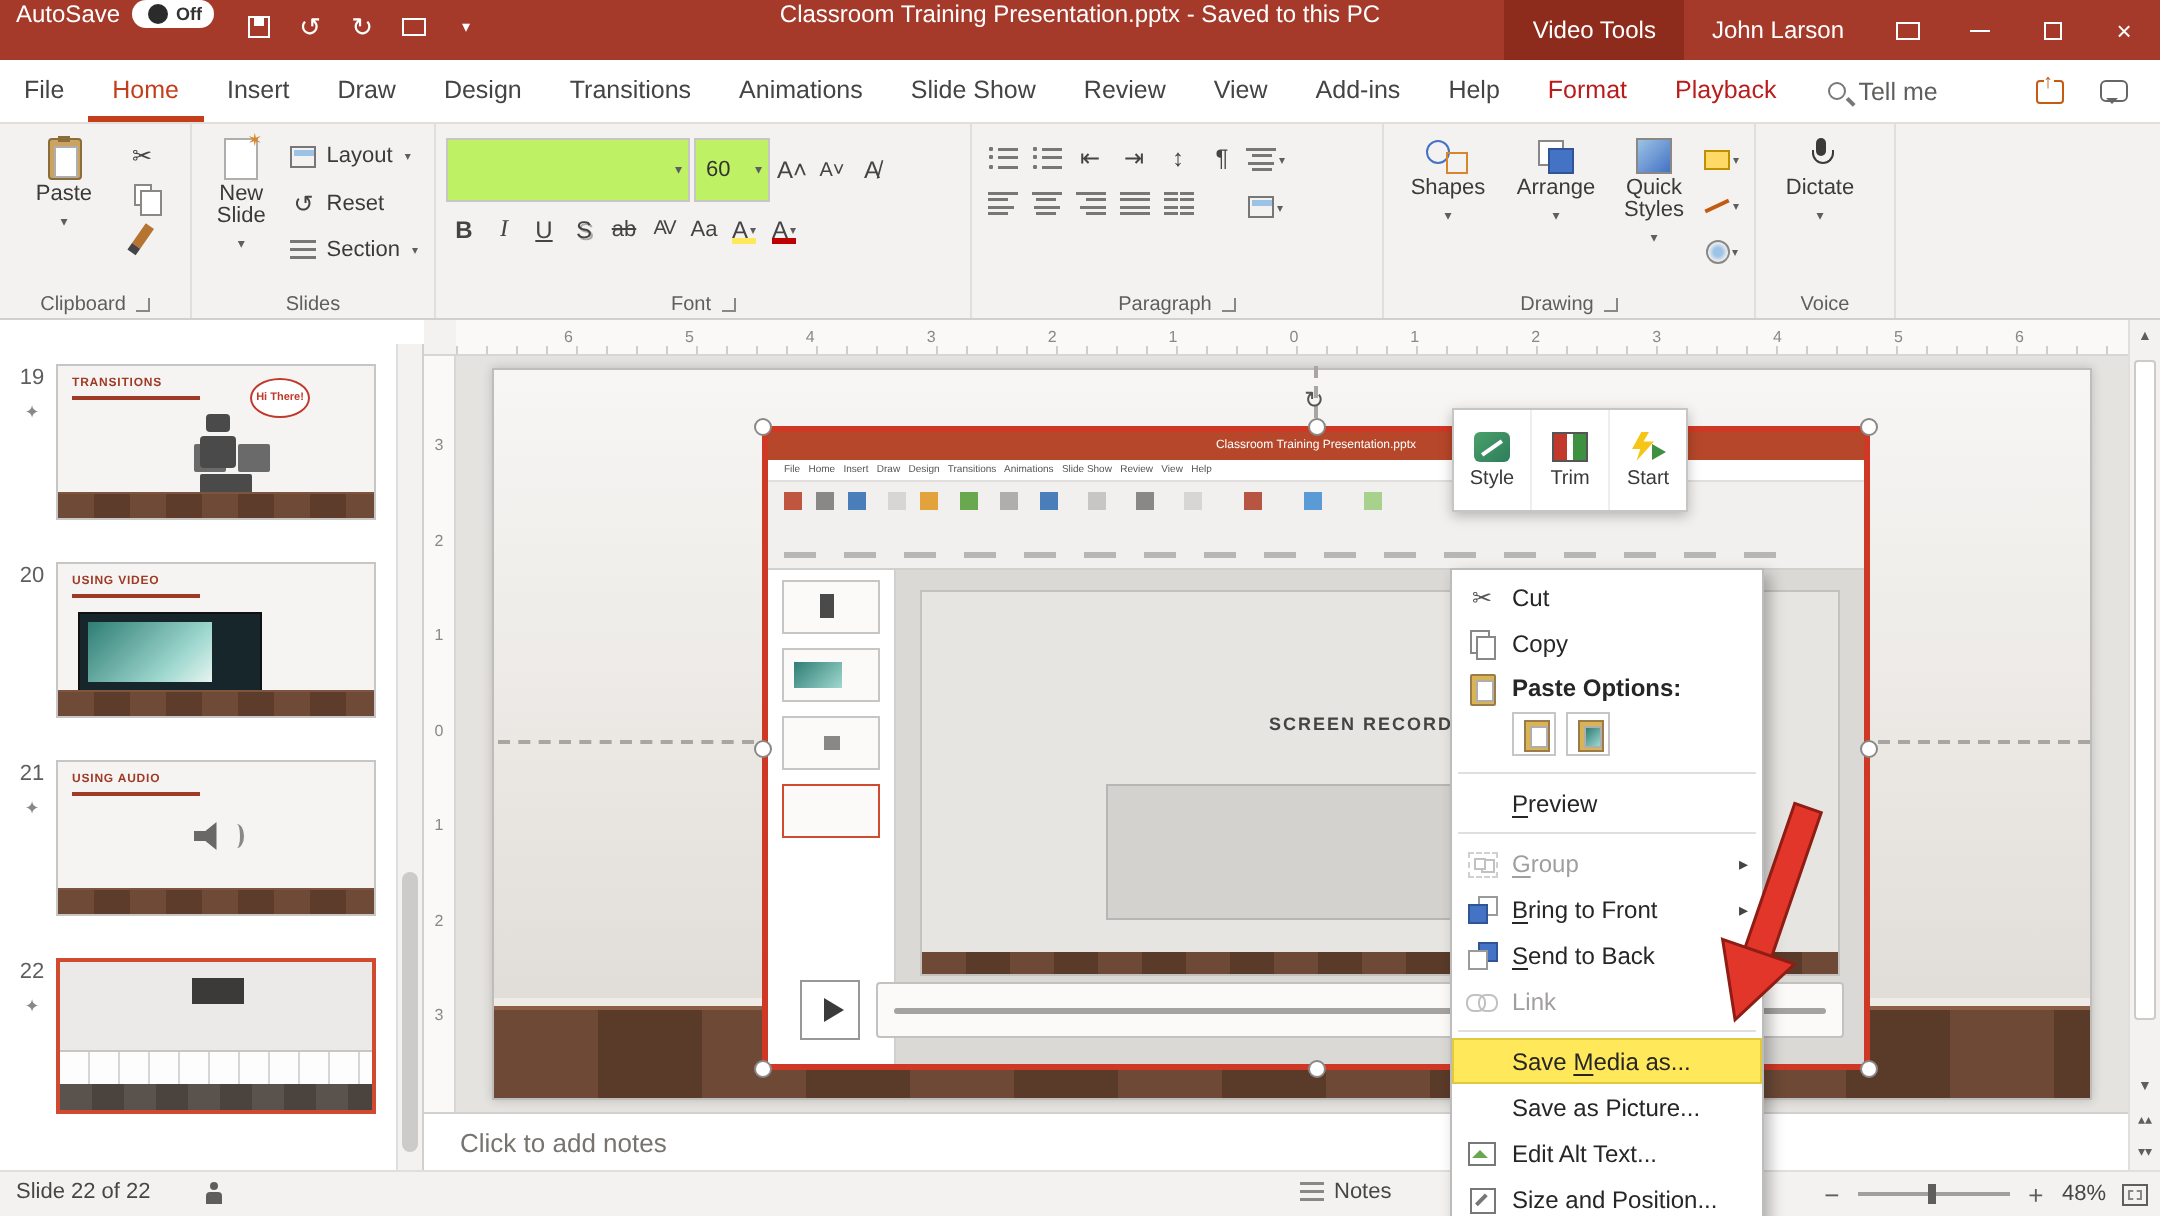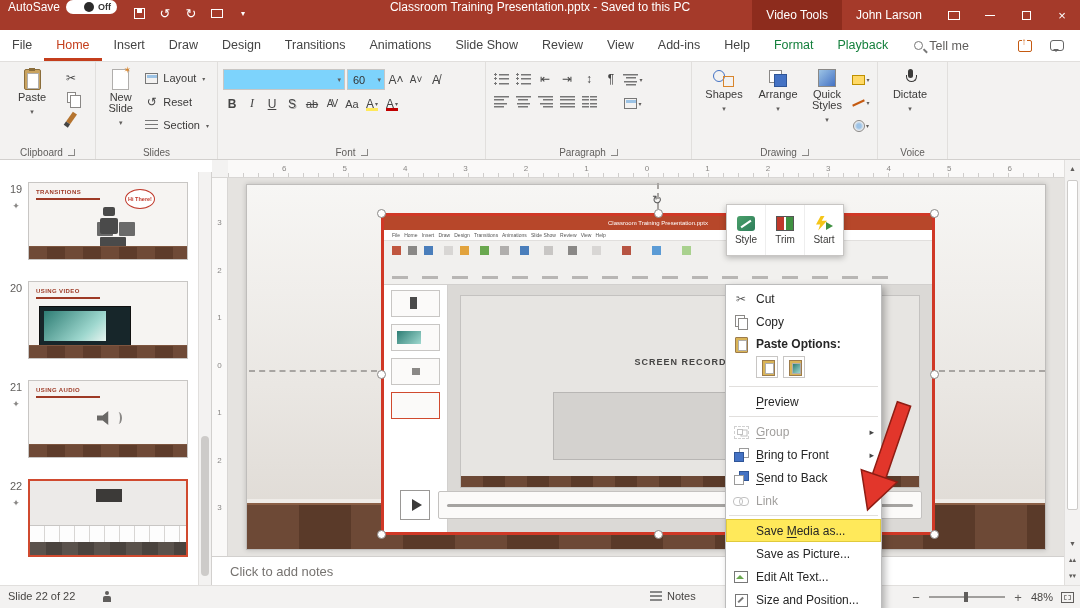--- a/index.html
+++ b/index.html
@@ -4,21 +4,21 @@
 <style>
   *{margin:0;padding:0;box-sizing:border-box}
   html,body{width:1080px;height:608px;overflow:hidden}
   body{font-family:"Liberation Sans",sans-serif;background:#fff;position:relative}
   #app{position:absolute;inset:0;width:1080px;height:608px;overflow:hidden;background:#fff}
 
   
   .titlebar{position:absolute;left:0;top:0;width:1080px;height:30px;background:var(--titlebar,#a53a2a);
     display:flex;align-items:flex-start;color:#fff;font-size:12px;padding:0 0 0 8px;z-index:10}
   .autosave{display:flex;align-items:center;gap:6px;margin-right:10px}
-  .as-pill{display:inline-flex;align-items:center;background:#fff;border-radius:8px;height:14px;padding:1px 6px 1px 18px;gap:4px}
+  .as-pill{display:inline-flex;align-items:center;background:#fff;border-radius:8px;height:14px;padding:1px 6px 1px 8px;gap:4px}
   .as-knob{width:10px;height:10px;border-radius:50%;background:#2b2b2b;display:inline-block}
   .as-state{color:#333;font-size:9px;font-weight:bold}
   .qat{display:flex;align-items:center;gap:2px}
   .tbic{width:24px;height:26px;display:inline-flex;align-items:center;justify-content:center;color:#fff;font-size:13px}
   .i-save{width:11px;height:11px;border:1.5px solid #fff;position:relative}
   .i-save::before{content:"";position:absolute;left:2px;top:0;width:5px;height:4px;background:#fff}
   .i-present{width:12px;height:9px;border:1.5px solid #fff}
   .tbcaret{font-size:8px}
   .tb-title{position:absolute;left:0;right:0;text-align:center;pointer-events:none;font-size:12px}
   .tb-right{margin-left:auto;display:flex;align-items:center;height:30px;z-index:2}
@@ -26,21 +26,21 @@
   .username{padding:0 14px}
   .winbtn{width:36px;height:30px;display:flex;align-items:center;justify-content:center;font-size:13px}
   .i-min{width:10px;border-top:1.5px solid #fff;display:inline-block}
   .i-max{width:9px;height:9px;border:1.2px solid #fff;display:inline-block}
 
   
   .tabrow{position:absolute;left:0;top:30px;width:1080px;height:32px;background:#fff;border-bottom:1px solid #e1dfdd;
     display:flex;align-items:center;font-size:12.5px;color:#444;z-index:9}
   .tab{padding:0 12px;height:31px;line-height:31px;white-space:nowrap}
   .tab.active{color:var(--accent,#c43e1c);border-bottom:3px solid var(--accent,#c43e1c)}
-  .tab.contextual{color:#15803d}
+  .tab.contextual{color:#b91c1c}
   .tellme{display:flex;align-items:center;gap:6px;margin-left:14px;color:#605e5c}
   .mag{width:9px;height:9px;border:1.5px solid #777;border-radius:50%;position:relative;display:inline-block}
   .mag::after{content:"";position:absolute;left:8px;top:8px;width:5px;height:1.5px;background:#777;transform:rotate(45deg)}
   .tr-icons{margin-left:auto;display:flex;align-items:center;gap:18px;padding-right:16px}
   .i-share{width:14px;height:12px;border:1.5px solid #c55a11;border-radius:2px;position:relative;display:inline-block}
   .i-share::after{content:"\2191";position:absolute;left:2.5px;top:-4px;color:#c55a11;font-size:10px;background:#fff;line-height:10px}
   .i-comment{width:14px;height:11px;border:1.5px solid #666;border-radius:3px;position:relative;display:inline-block}
   .i-comment::after{content:"";position:absolute;left:2px;bottom:-5px;border:3px solid transparent;border-top-color:#666}
 
   
@@ -60,21 +60,21 @@
   .i-clipboard::after{content:"";position:absolute;left:4.5px;top:-2px;width:6px;height:3px;background:#8a6d3b}
   .ic-copy{width:9px;height:11px;background:#fff;border:1px solid #8a8886;position:relative}
   .ic-copy::after{content:"";position:absolute;left:2px;top:2px;width:9px;height:11px;background:#fff;border:1px solid #8a8886}
   .ic-painter{width:5px;height:12px;background:#b5742f;position:relative;transform:rotate(35deg)}
   .ic-painter::after{content:"";position:absolute;left:0;bottom:-4px;width:5px;height:4px;background:#444}
   .i-newslide{width:17px;height:21px;background:#fff;border:1px solid #b0aeac;position:relative}
   .i-newslide::after{content:"\2736";position:absolute;right:-3px;top:-5px;color:#d8852c;font-size:9px}
   .ic-layout{width:13px;height:11px;border:1px solid #777;position:relative}
   .ic-layout::after{content:"";position:absolute;left:1px;top:1px;width:10px;height:3px;background:#9cc3e5}
   .ic-section{width:13px;height:11px;background:linear-gradient(#777 0 1.5px,transparent 1.5px 4px,#777 4px 5.5px,transparent 5.5px 8px,#777 8px 9.5px,transparent 9.5px)}
-  .combo{height:21px;border:1px solid #c8c6c4;background:#7dd3fc;font-size:11px;display:flex;align-items:center;padding:0 14px 0 5px;position:relative;color:#333}
+  .combo{height:32px;border:1px solid #c8c6c4;background:#bef264;font-size:11px;display:flex;align-items:center;padding:0 14px 0 5px;position:relative;color:#333}
   .combo::after{content:"\25BE";position:absolute;right:3px;font-size:7px;color:#605e5c}
   .frow,.prow{display:flex;align-items:center;gap:2px}
   .fcol,.pcol{display:flex;flex-direction:column;gap:4px;padding-top:3px}
   .fb{font-size:12px;width:18px;height:19px;display:inline-flex;align-items:center;justify-content:center;color:#444}
   .fb-B{font-weight:bold}.fb-I{font-style:italic;font-family:"Liberation Serif",serif}.fb-U{text-decoration:underline}
   .fb-S{text-shadow:1px 1px 0 #aaa}.fb-ab{text-decoration:line-through;font-size:11px}
   .fb-AV{font-size:10px;letter-spacing:-1px}.fb-Aa{font-size:11px}
   .colorbtn{position:relative}
   .colorbtn i{position:absolute;left:3px;bottom:2px;width:12px;height:3px}
   .li{width:15px;height:12px;display:inline-block;background-image:linear-gradient(#777,#777),linear-gradient(#777,#777),linear-gradient(#777,#777),linear-gradient(#777,#777);background-repeat:no-repeat;background-size:15px 1.5px,10px 1.5px,13px 1.5px,10px 1.5px;background-position:left 0,left 3.5px,left 7px,left 10.5px}

